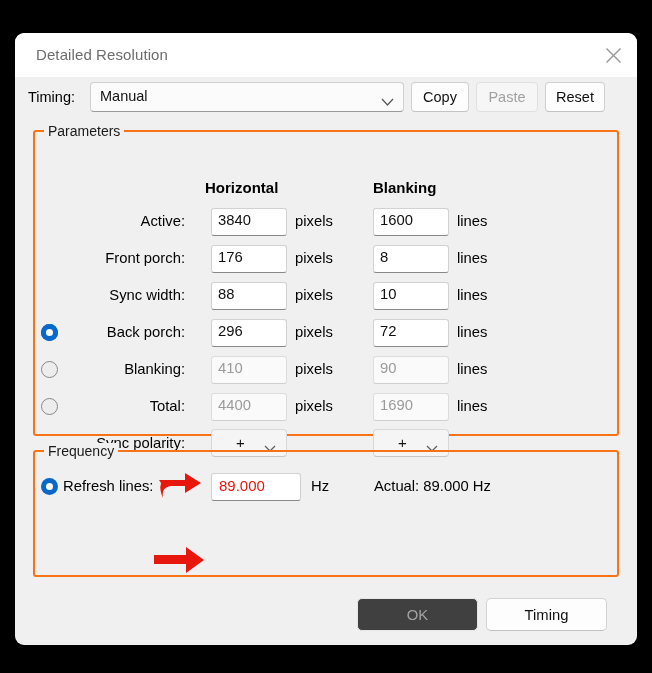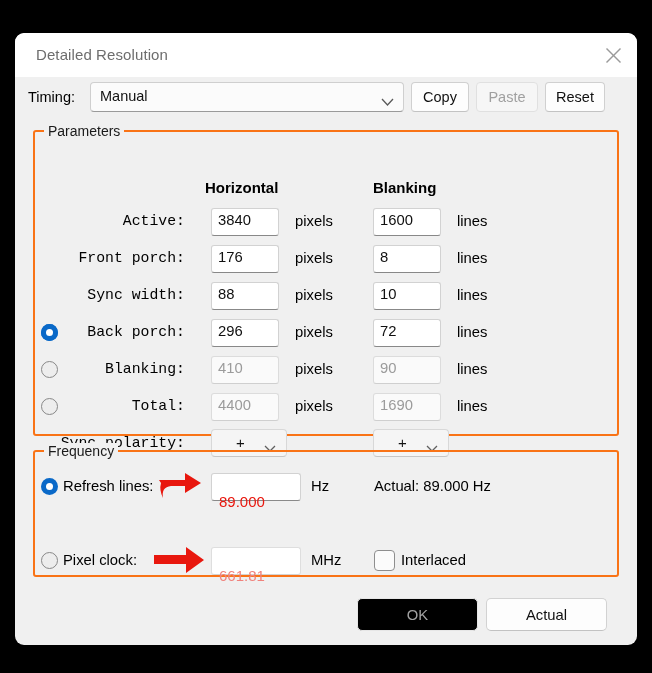--- a/index.html
+++ b/index.html
@@ -170,21 +170,20 @@
   .prow { position: absolute; left: 0; width: 622px; height: 36px; }
   .prow-label {
     position: absolute;
     left: 0;
     width: 170px;
     top: 6px;
     text-align: right;
     font-size: 14.8px;
     color: #000;
     white-space: nowrap;
-    font-family: Liberation Mono, monospace;
   }
   .radio {
     position: absolute;
     left: 26px;
     top: 6px;
     width: 17px;
     height: 17px;
     border-radius: 50%;
     box-sizing: border-box;
     border: 1.4px solid #888888;
@@ -200,21 +199,21 @@
     position: absolute;
     left: 5px; top: 5px;
     width: 7px; height: 7px;
     border-radius: 50%;
     background: #ffffff;
   }
 
   .ifield {
     position: absolute;
     top: 1px;
-    width: 68px;
+    width: 76px;
     height: 28px;
     background: #ffffff;
     border: 1px solid #d2d2d2;
     border-bottom: 1px solid #888888;
     border-radius: 3px;
     box-sizing: border-box;
     font-size: 14.8px;
     color: #101010;
     padding: 3px 0 0 6px;
     cursor: text;
@@ -303,21 +302,21 @@
     left: 196px;
     top: 0px;
     width: 90px;
     height: 28px;
     background: #ffffff;
     border: 1px solid #d2d2d2;
     border-bottom: 1px solid #8a8a8a;
     border-radius: 3px;
     box-sizing: border-box;
     font-size: 15px;
-    padding: 19px 0 0 7px;
+    padding: 3px 0 0 7px;
     color: #e8170e;
     cursor: text;
   }
   .ffield.disabled {
     color: #f0827c;
     border: 1px solid #dedede;
     border-bottom: 1px solid #d4d4d4;
     background: #ffffff;
   }
   .funit {
@@ -364,21 +363,21 @@
     border-radius: 5px;
     box-sizing: border-box;
     font-size: 14.8px;
     display: flex;
     align-items: center;
     justify-content: center;
     cursor: default;
   }
   #btn-ok {
     left: 342px;
-    background: #000000;
+    background: #404040;
     border: 1px solid #e6e6e6;
     color: #a2a2a2;
   }
   #btn-cancel {
     left: 471px;
     background: #fdfdfd;
     border: 1px solid #d2d2d2;
     border-bottom-color: #c2c2c2;
     color: #101010;
   }
@@ -515,34 +514,26 @@
 
   <div class="frow" style="top:440px">
     <div class="fradio on"></div>
     <div class="frow-label">Refresh lines:</div>
     <div class="ffield">89.000</div>
     <div class="funit">Hz</div>
     <div class="factual">Actual: 89.000 Hz</div>
   </div>
 
 
-  <div class="frow" style="top:514px">
-    <div class="fradio"></div>
-    <div class="frow-label">Pixel clock:</div>
-    <div class="ffield disabled">661.81</div>
-    <div class="funit">MHz</div>
-    <div id="interlaced-box"></div>
-    <div id="interlaced-label">Interlaced</div>
-  </div>
 
   <div class="fbtn" id="btn-ok">
     <span>OK</span>
   </div>
   <div class="fbtn" id="btn-cancel">
-    <span>Actual</span>
+    <span>Timing</span>
   </div>
 
 </div>
 
 <div class="annot" id="arrow-refresh">
   <svg width="50" height="36" viewBox="0 0 50 36">
     <path d="M2 12 L28 12 L28 5 L44 15 L28 25 L28 18 L14 18 Q4 19 6 30 Q2 22 4 15 Z" fill="#e8170e"></path>
   </svg>
 </div>
 

